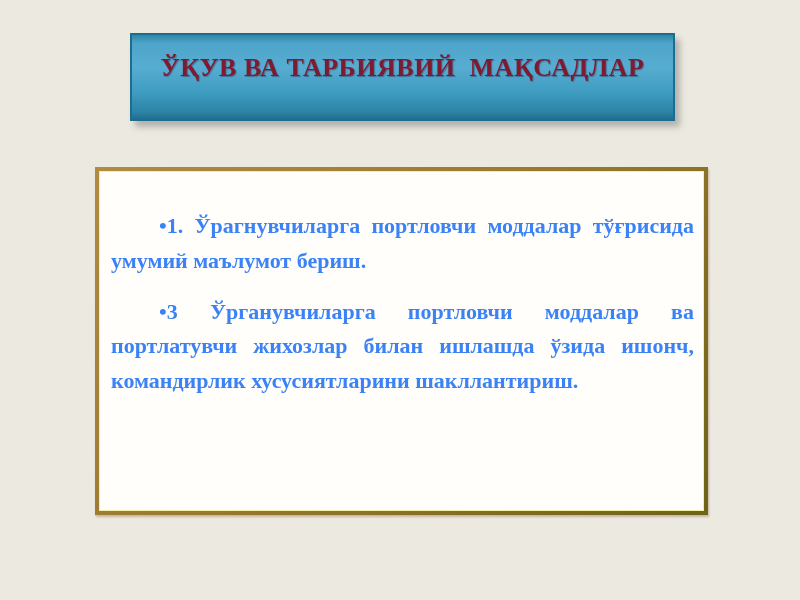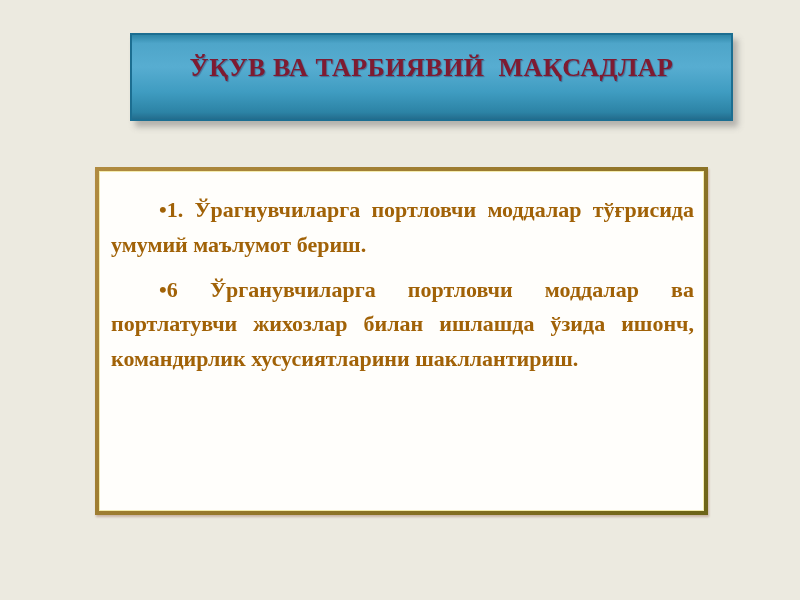--- a/index.html
+++ b/index.html
@@ -16,21 +16,21 @@
   }
   .slide {
     position: relative;
     width: 800px;
     height: 600px;
   }
   .banner {
     position: absolute;
     left: 130px;
     top: 33px;
-    width: 603px;
+    width: 545px;
     height: 88px;
     box-sizing: border-box;
     border: 2px solid #1C6E91;
     background: linear-gradient(180deg,
       #2E86A8 0%,
       #4EA5C9 10%,
       #57ADD1 38%,
       #3F9CC1 68%,
       #2C83A5 92%,
       #236D8E 100%);
@@ -56,36 +56,36 @@
     height: 348px;
     box-sizing: border-box;
     background: #FFFEFB;
     border: 4px solid #96762A;
     border-image: linear-gradient(135deg, #B08B40 0%, #9A7A2E 45%, #6E6418 100%) 1;
     box-shadow: 1px 2px 2px rgba(150, 100, 80, 0.4),
                 inset 0 0 0 1px rgba(235, 220, 110, 0.55);
     padding: 22px 10px 10px 12px;
   }
   .para {
-    margin: 0 0 10px 0;
+    margin: 16px 0 10px 0;
     font-size: 22px;
     line-height: 1.58;
     font-weight: bold;
-    color: #a16207;
+    color: #3b82f6;
     text-align: justify;
     text-indent: 48px;
   }
 </style>
 </head>
 <body>
 
 <div class="slide">
 
   <div class="banner">
     <span class="banner-title">ЎҚУВ ВА ТАРБИЯВИЙ  МАҚСАДЛАР</span>
   </div>
 
   <div class="content-box">
     <p class="para">•1. Ўрагнувчиларга портловчи моддалар тўғрисида умумий маълумот бериш.</p>
-    <p class="para">•6 Ўрганувчиларга портловчи моддалар ва портлатувчи жихозлар билан ишлашда ўзида ишонч, командирлик хусусиятларини шакллантириш.</p>
+    <p class="para">•3 Ўрганувчиларга портловчи моддалар ва портлатувчи жихозлар билан ишлашда ўзида ишонч, командирлик хусусиятларини шакллантириш.</p>
   </div>
 
 </div>
 
 </body></html>

